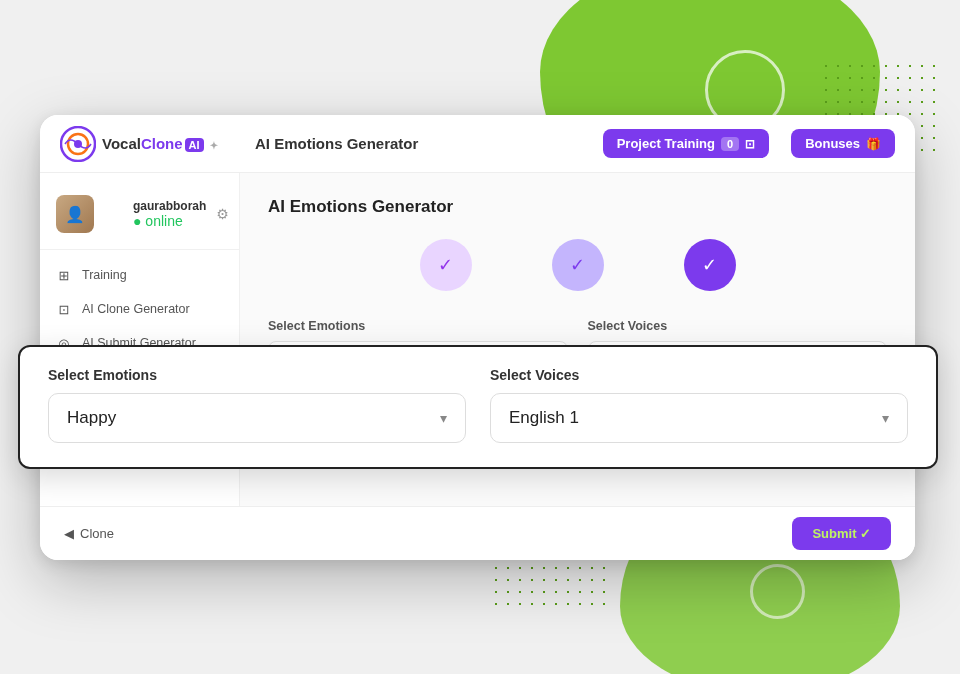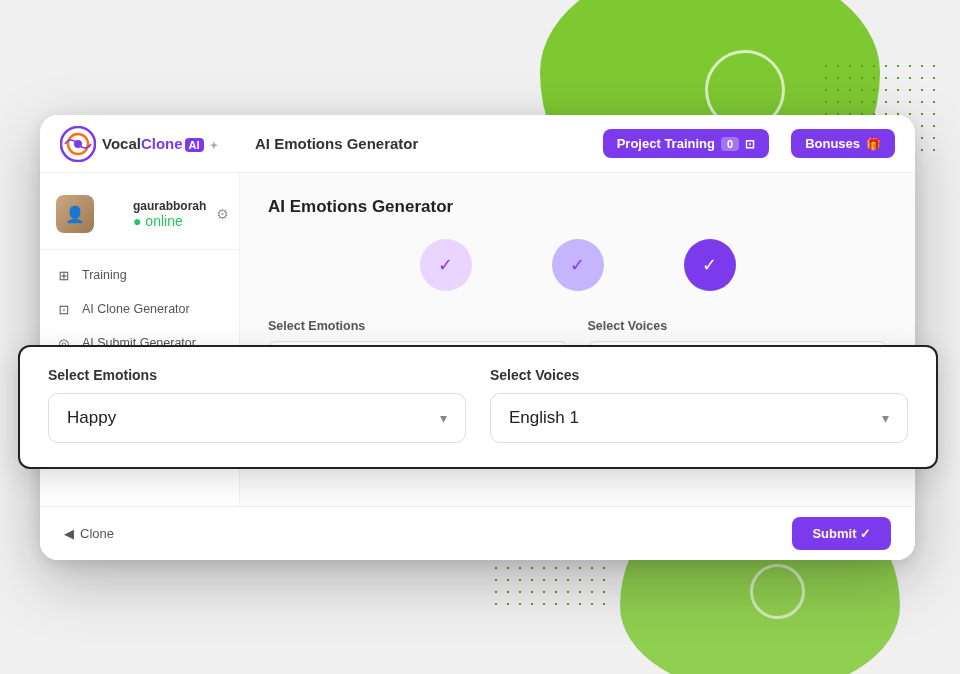--- a/index.html
+++ b/index.html
@@ -352,21 +352,21 @@
       border: none;
       color: #555;
       font-size: 13px;
       cursor: pointer;
       display: flex;
       align-items: center;
       gap: 6px;
     }
     .btn-submit {
       background: #7c3aed;
-      color: #fef9c3;
+      color: #bef264;
       border: none;
       border-radius: 8px;
       padding: 9px 20px;
       font-size: 13px;
       font-weight: 600;
       cursor: pointer;
       display: flex;
       align-items: center;
       gap: 6px;
     }

